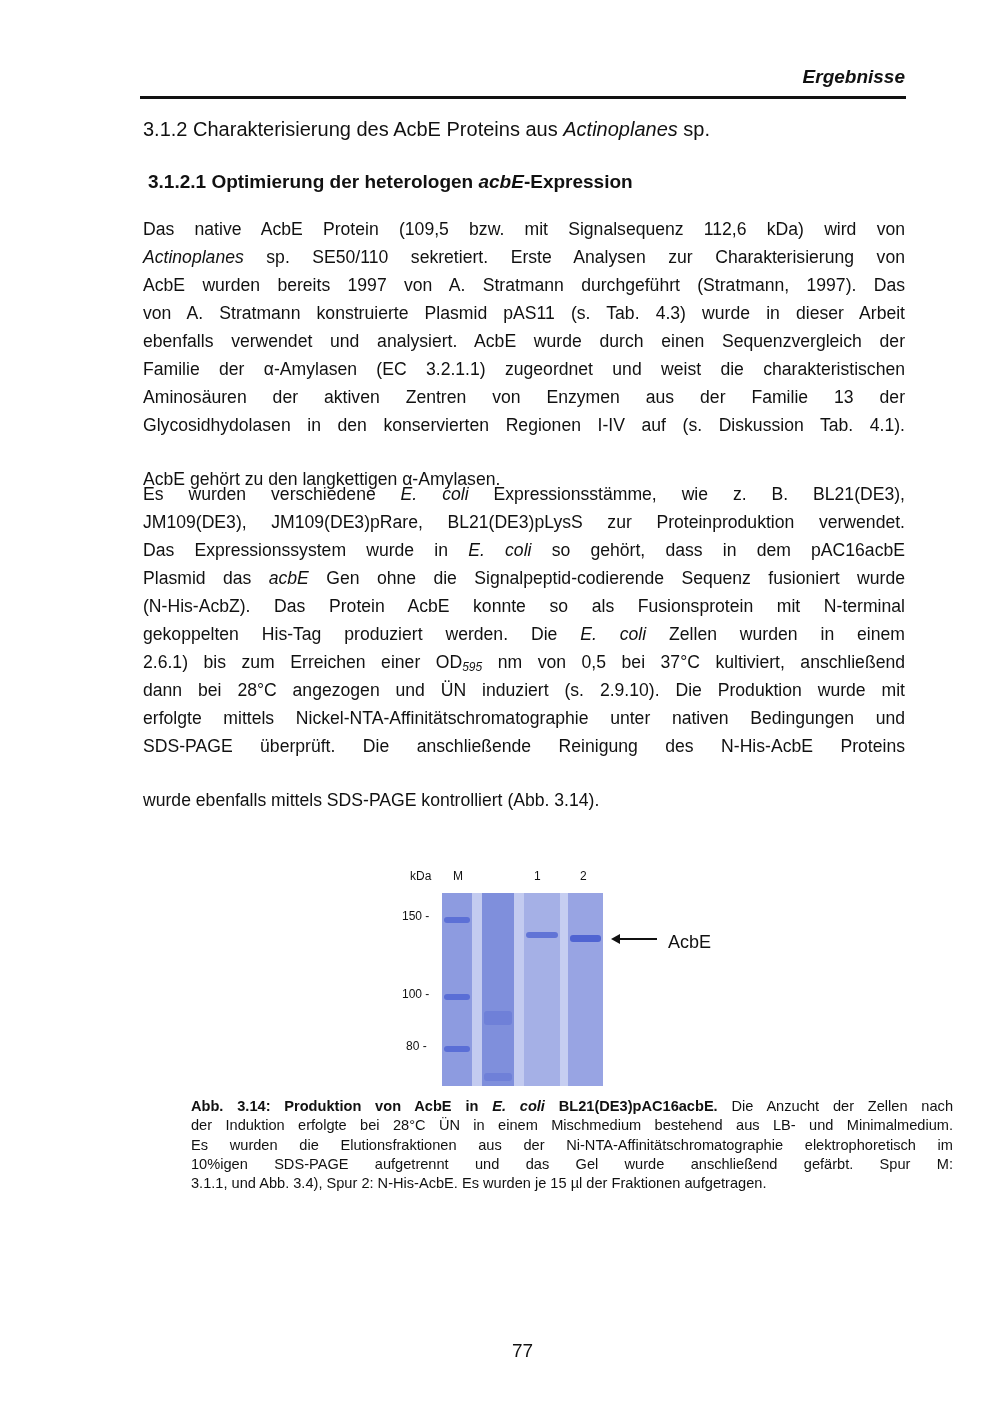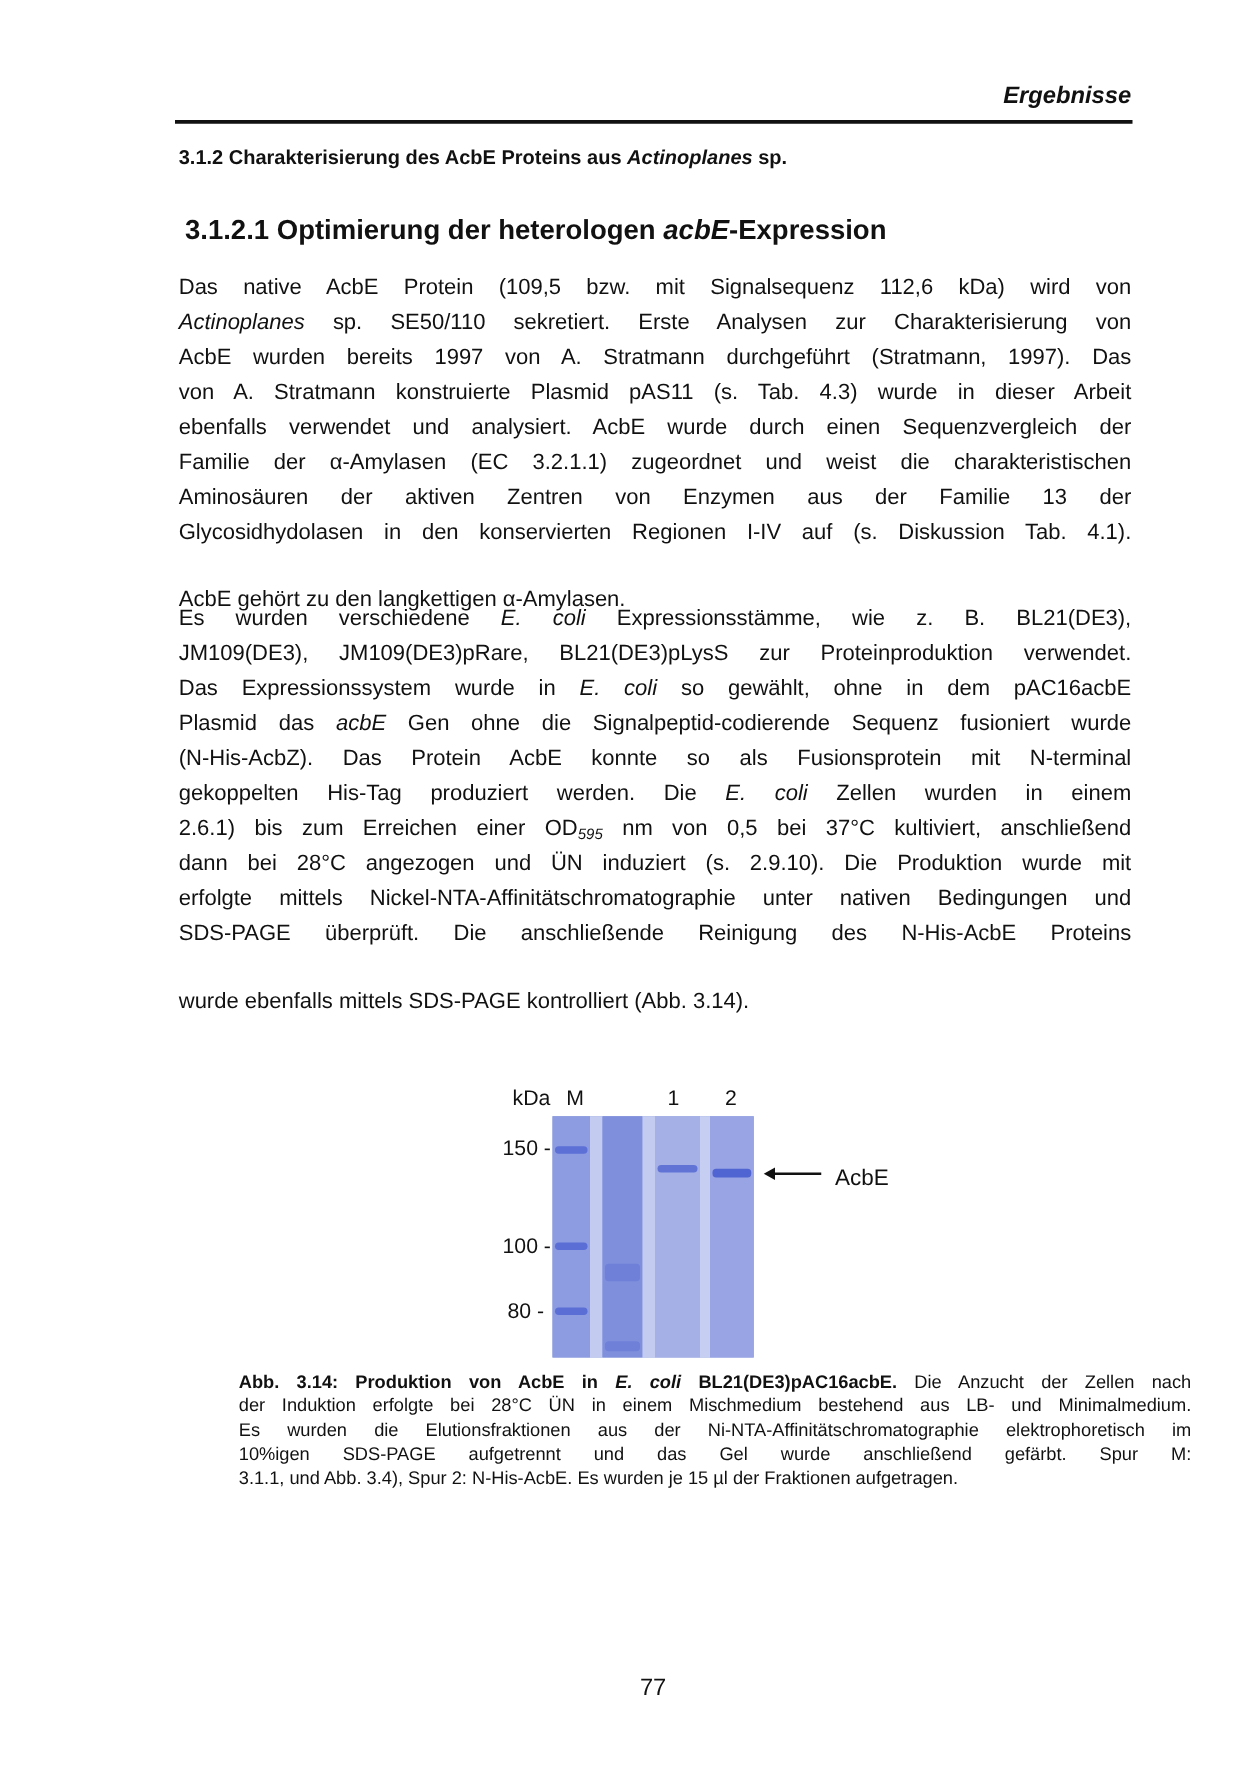--- a/index.html
+++ b/index.html
@@ -1,30 +1,30 @@
 <!DOCTYPE html>
 <html><head>
 <meta charset="utf-8">
 <style>
   html, body { margin: 0; padding: 0; background: #ffffff; }
   body { width: 1000px; height: 1415px; position: relative; overflow: hidden;
          font-family: "Liberation Sans", sans-serif; color: #111; }
   .running-head { position: absolute; right: 95px; top: 66px; font-size: 19px; font-weight: bold; font-style: italic; }
   .head-rule { position: absolute; left: 140px; width: 766px; top: 96px; height: 3px; background: #111; }
-  .h2 { position: absolute; left: 143px; top: 118px; font-size: 16px; font-weight: bold; }
-  .h3 { position: absolute; left: 148px; top: 171px; font-size: 22px; font-weight: bold; }
+  .h2 { position: absolute; left: 143px; top: 118px; font-size: 20px; font-weight: normal; }
+  .h3 { position: absolute; left: 148px; top: 171px; font-size: 19px; font-weight: bold; }
   .para { position: absolute; left: 143px; width: 762px; font-size: 17.6px; line-height: 28px;
           text-align: justify; }
   .p1 { top: 215px; }
   .p2 { top: 480px; }
   .para .line { display: block; text-align: justify; text-align-last: justify; height: 28px; white-space: nowrap; }
   .para .line.last { text-align-last: left; margin-top: 26px; }
   sub { font-size: 12px; vertical-align: -3px; line-height: 0; font-style: italic; }
   .figure { position: absolute; left: 390px; top: 865px; width: 340px; height: 225px; }
-  .fig-label { position: absolute; font-size: 17px; }
+  .fig-label { position: absolute; font-size: 12px; }
   .gel { position: absolute; left: 52px; top: 28px; width: 161px; height: 193px;
          background: #8f9ee0; }
   .lane { position: absolute; top: 0; height: 100%; }
   .band { position: absolute; height: 6px; border-radius: 3px; }
   .arrow { position: absolute; left: 225px; top: 73px; width: 42px; height: 2px; background: #111; }
   .arrowhead { position: absolute; left: 221px; top: 69px; width: 0; height: 0;
                border-top: 5px solid transparent; border-bottom: 5px solid transparent; border-right: 9px solid #111; }
   .caption { position: absolute; left: 143px; top: 1097px; width: 762px; font-size: 14.6px; line-height: 19.3px; margin-left: 48px; }
   .caption .line { display: block; text-align: justify; text-align-last: justify; white-space: nowrap; }
   .caption .line.last { text-align-last: left; }
@@ -48,21 +48,21 @@
   <span class="line">ebenfalls verwendet und analysiert. AcbE wurde durch einen Sequenzvergleich der</span>
   <span class="line">Familie der α-Amylasen (EC 3.2.1.1) zugeordnet und weist die charakteristischen</span>
   <span class="line">Aminosäuren der aktiven Zentren von Enzymen aus der Familie 13 der</span>
   <span class="line">Glycosidhydolasen in den konservierten Regionen I-IV auf (s. Diskussion Tab. 4.1).</span>
   <span class="line last">AcbE gehört zu den langkettigen α-Amylasen.</span>
 </div>
 
 <div class="para p2">
   <span class="line"><span>Es wurden verschiedene </span><i>E. coli</i><span> Expressionsstämme, wie z. B. BL21(DE3),</span></span>
   <span class="line">JM109(DE3), JM109(DE3)pRare, BL21(DE3)pLysS zur Proteinproduktion verwendet.</span>
-  <span class="line"><span>Das Expressionssystem wurde in </span><i>E. coli</i><span> so gewählt, ohne in dem pAC16acbE</span></span>
+  <span class="line"><span>Das Expressionssystem wurde in </span><i>E. coli</i><span> so gehört, dass in dem pAC16acbE</span></span>
   <span class="line"><span>Plasmid das </span><i>acbE</i><span> Gen ohne die Signalpeptid-codierende Sequenz fusioniert wurde</span></span>
   <span class="line">(N-His-AcbZ). Das Protein AcbE konnte so als Fusionsprotein mit N-terminal</span>
   <span class="line"><span>gekoppelten His-Tag produziert werden. Die </span><i>E. coli</i><span> Zellen wurden in einem</span></span>
   <span class="line"><span>2.6.1) bis zum Erreichen einer OD</span><sub>595</sub><span> nm von 0,5 bei 37°C kultiviert, anschließend</span></span>
   <span class="line">dann bei 28°C angezogen und ÜN induziert (s. 2.9.10). Die Produktion wurde mit</span>
   <span class="line">erfolgte mittels Nickel-NTA-Affinitätschromatographie unter nativen Bedingungen und</span>
   <span class="line">SDS-PAGE überprüft. Die anschließende Reinigung des N-His-AcbE Proteins</span>
   <span class="line last">wurde ebenfalls mittels SDS-PAGE kontrolliert (Abb. 3.14).</span>
 </div>
 

